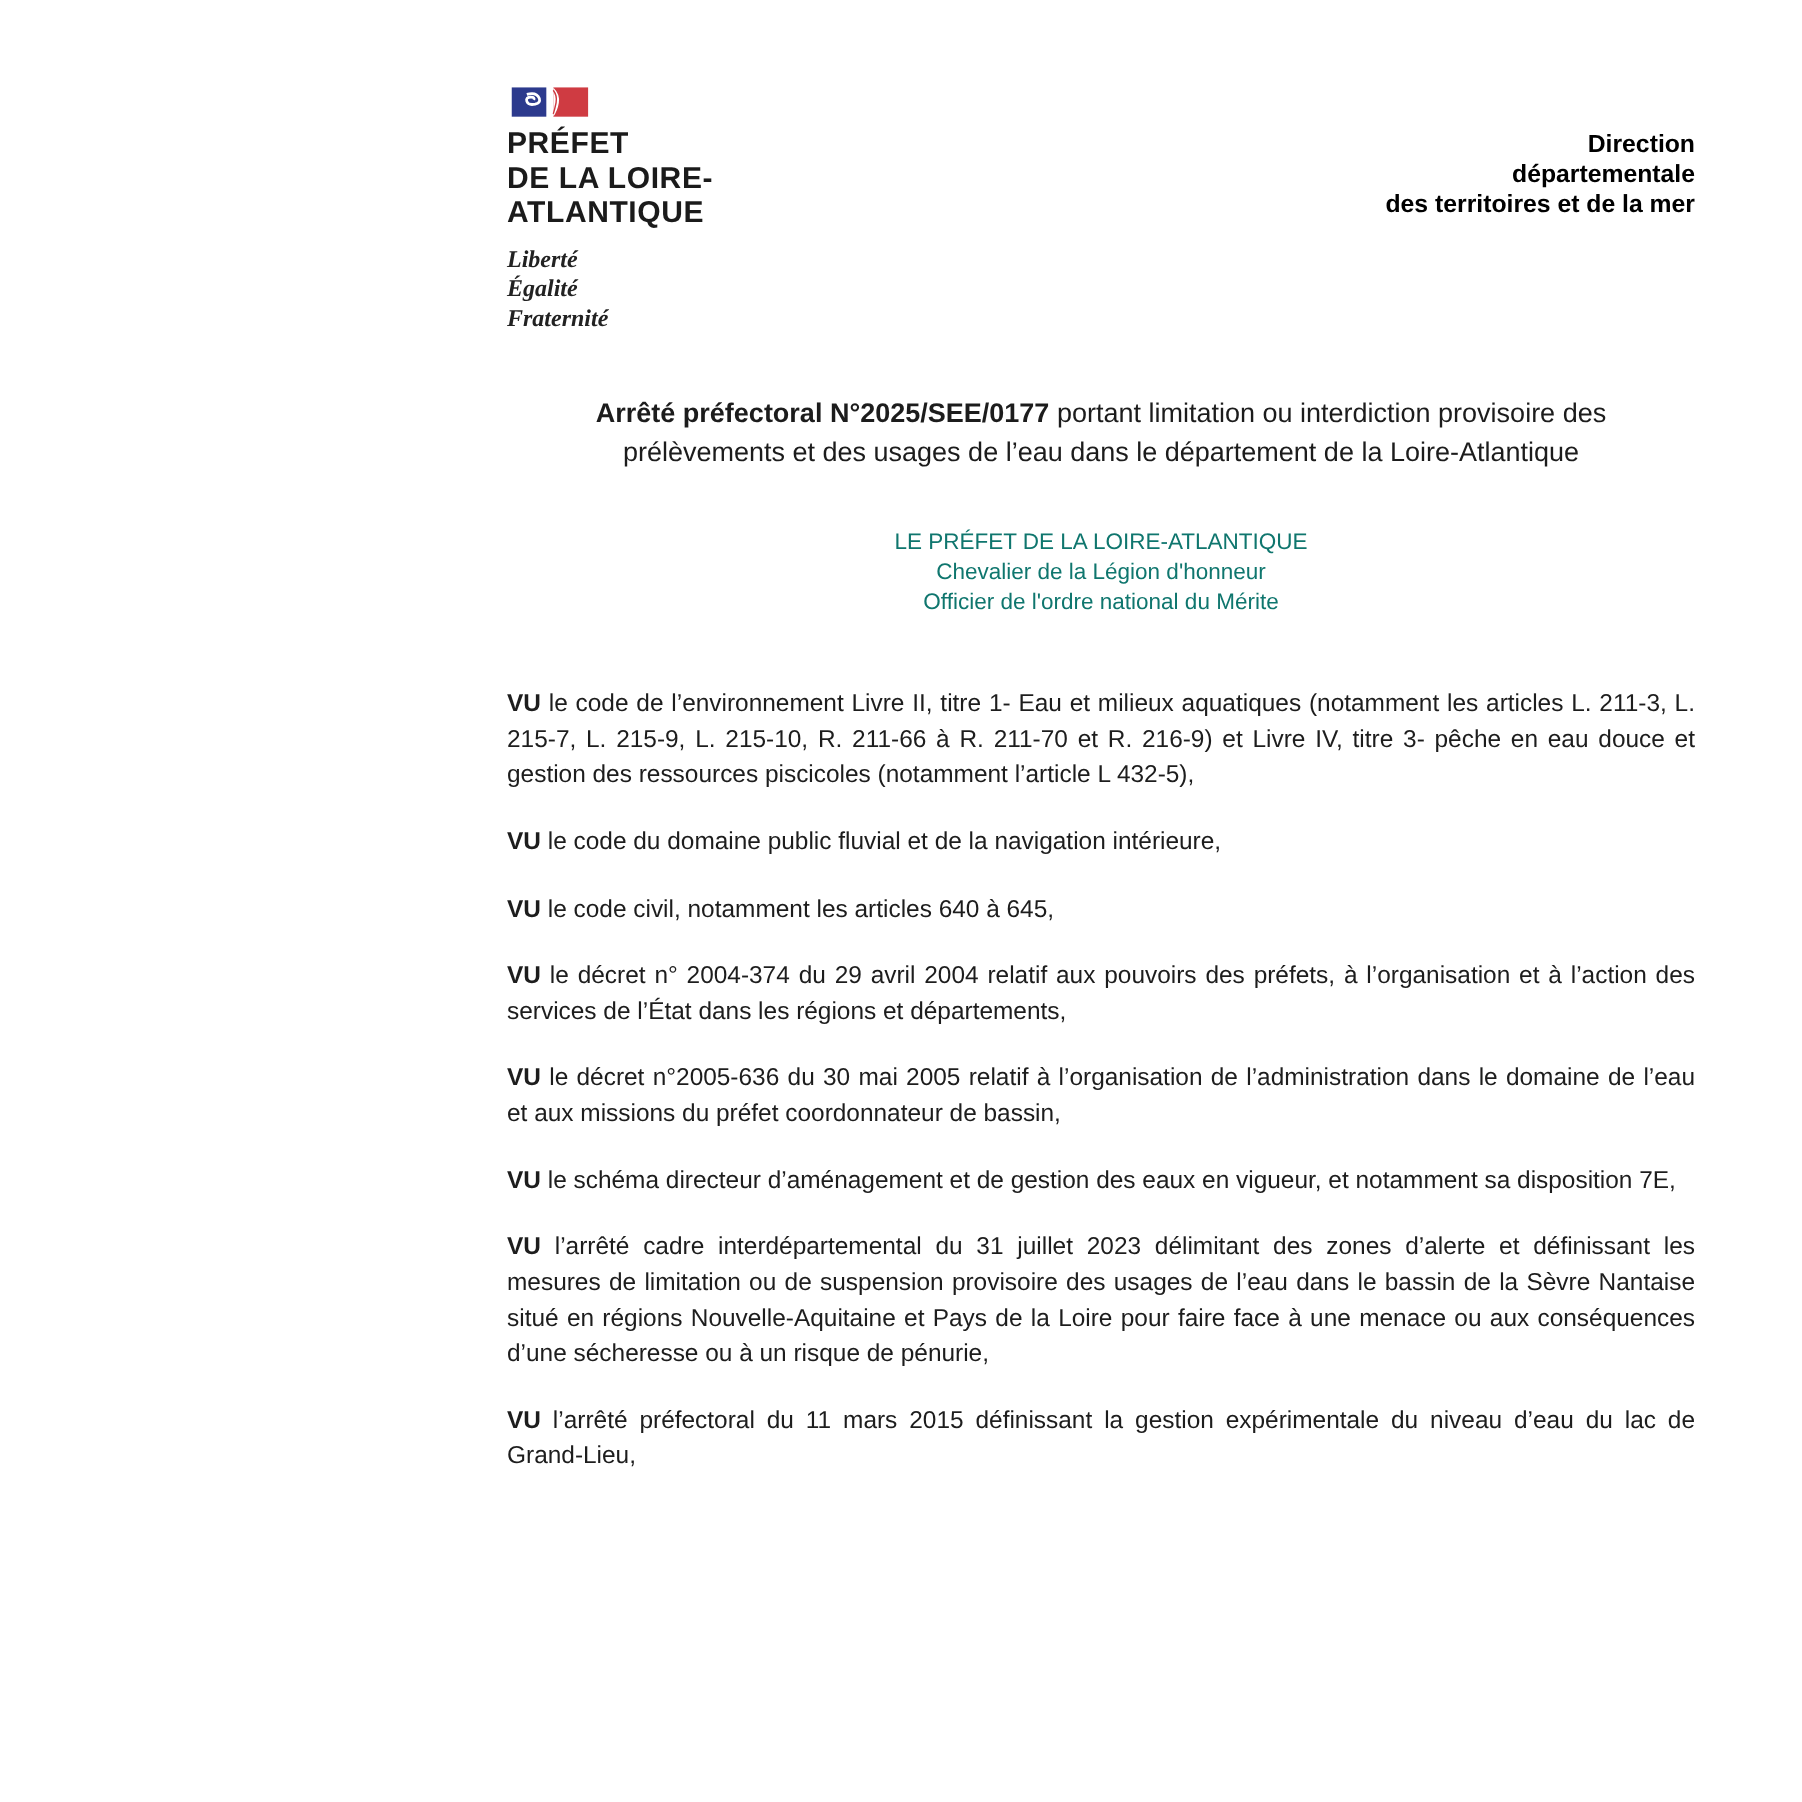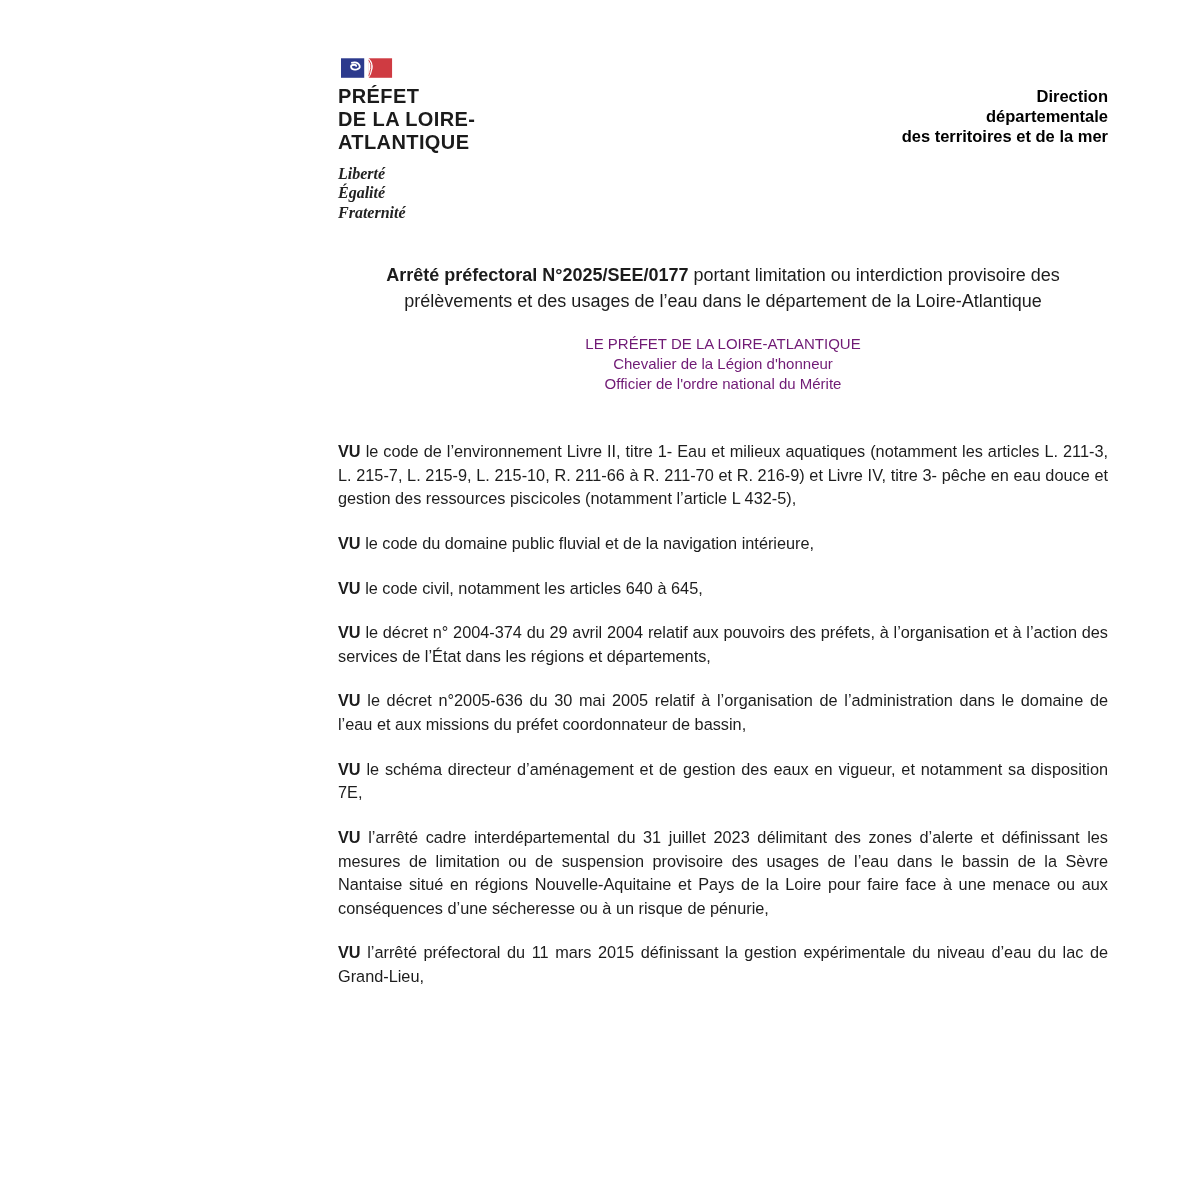--- a/index.html
+++ b/index.html
@@ -4,21 +4,21 @@
 <style>
   * { margin: 0; padding: 0; box-sizing: border-box; }
   html, body { background: #ffffff; }
   body { font-family: "Liberation Sans", sans-serif; color: #1e1e1e; }
   .page {
     position: relative;
     width: 1201px;
     height: 1201px;
     background: #ffffff;
     overflow: hidden;
-    padding: 58px 93px 0 338px;
+    padding: 58px 71px 0 338px;
   }
   
   .header-row {
     display: flex;
     justify-content: space-between;
     align-items: flex-start;
   }
   .logo-block { width: 250px; }
   .flag { display: block; margin-left: 3px; margin-bottom: 6px; }
   .logo-title {
@@ -53,25 +53,25 @@
     margin: 40px auto 0 auto;
     max-width: 678px;
     text-align: center;
     font-size: 18px;
     line-height: 1.45;
     color: #1c1c1c;
   }
   .doc-title b { font-weight: bold; }
   
   .authority {
-    margin-top: 20px;
+    margin-top: 38px;
     text-align: center;
     font-size: 15px;
     line-height: 1.33;
-    color: #701a75;
+    color: #0f766e;
     white-space: pre-line;
   }
   
   .body-text { margin-top: 46px; }
   .body-text p {
     text-align: justify;
     font-size: 16.3px;
     line-height: 1.45;
     color: #1d1d1d;
     margin-bottom: 21px;

